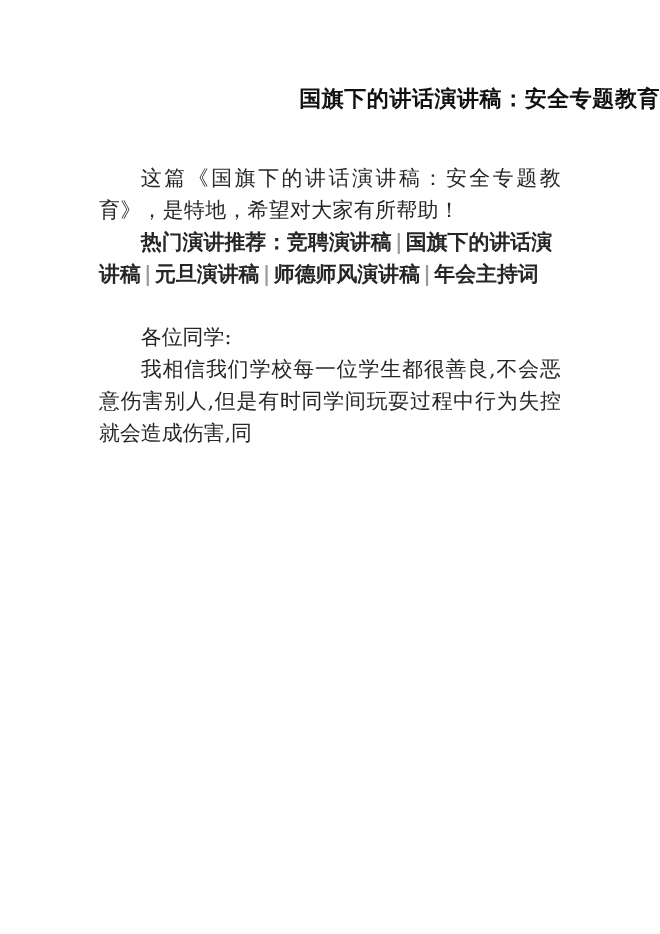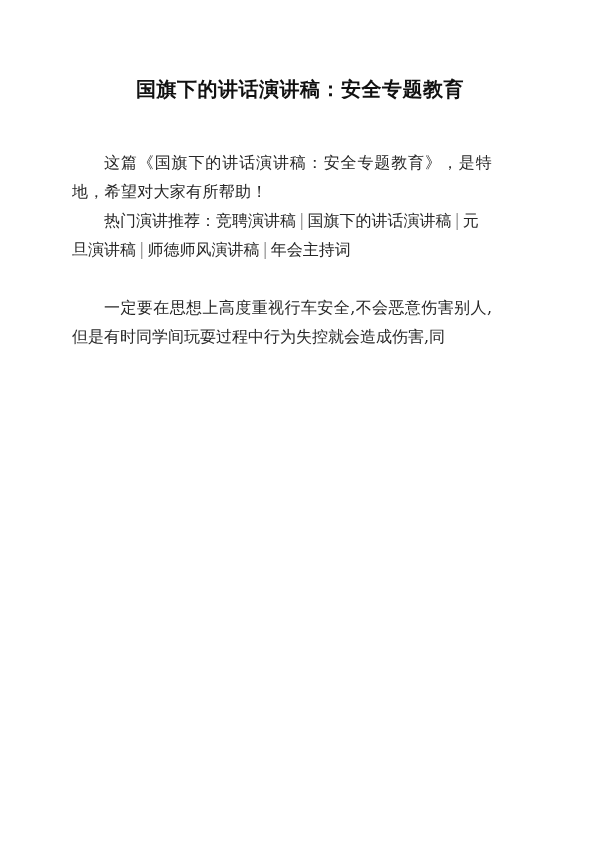--- a/index.html
+++ b/index.html
@@ -3,45 +3,46 @@
 <meta charset="utf-8">
 <style>
   html, body { margin: 0; padding: 0; }
   body {
     width: 600px; height: 849px; background: #ffffff; overflow: hidden;
     font-family: "DejaVu Serif", "Liberation Serif", serif; color: #222222;
     position: relative;
   }
   .page { position: absolute; left: 0; top: 0; width: 600px; height: 849px; }
   .title {
-    position: absolute; left: 0; width: 600px; top: 76px; text-align: center;
+    position: absolute; left: 0; width: 600px; top: 76px; text-align: right;
     font-family: "DejaVu Sans", "Liberation Sans", sans-serif;
     font-weight: bold; font-size: 20px; color: #111111; letter-spacing: 0.5px;
   }
   .body-text {
-    position: absolute; left: 72px; width: 420px; top: 148px;
-    font-size: 16px; line-height: 29px; color: #262626;
+    position: absolute; left: 90px; width: 420px; top: 148px;
+    font-size: 19px; line-height: 29px; color: #262626;
   }
   .para { margin: 0; text-indent: 2em; text-align: justify; }
   .para.intro { letter-spacing: 0.3px; }
   .spacer { height: 29px; }
   .sep { color: #9a9a9a; padding: 0 3px; }
-  .links { text-indent: 2em; margin: 0; }
+  .links { text-indent: 2em; margin: 0; font-weight: bold; }
   .link { color: #262626; }
 </style>
 </head>
 <body>
 
 <div class="page">
   <div class="title">国旗下的讲话演讲稿：安全专题教育</div>
 
   <div class="body-text">
     <p class="para intro">这篇《国旗下的讲话演讲稿：安全专题教育》，是特地，希望对大家有所帮助！</p>
 
     <p class="links">
       <span>热门演讲推荐：</span><span class="link">竞聘演讲稿</span><span class="sep">|</span><span class="link">国旗下的讲话演讲稿</span><span class="sep">|</span><span class="link">元旦演讲稿</span><span class="sep">|</span><span class="link">师德师风演讲稿</span><span class="sep">|</span><span class="link">年会主持词</span>
     </p>
 
     <div class="spacer"></div>
 
-    <p class="para">一定要在思想上高度重视行车安全,不会恶意伤害别人,但是有时同学间玩耍过程中行为失控就会造成伤害,同</p>
+    <p class="para">各位同学:</p>
+    <p class="para">我相信我们学校每一位学生都很善良,不会恶意伤害别人,但是有时同学间玩耍过程中行为失控就会造成伤害,同</p>
   </div>
 </div>
 
 </body></html>

